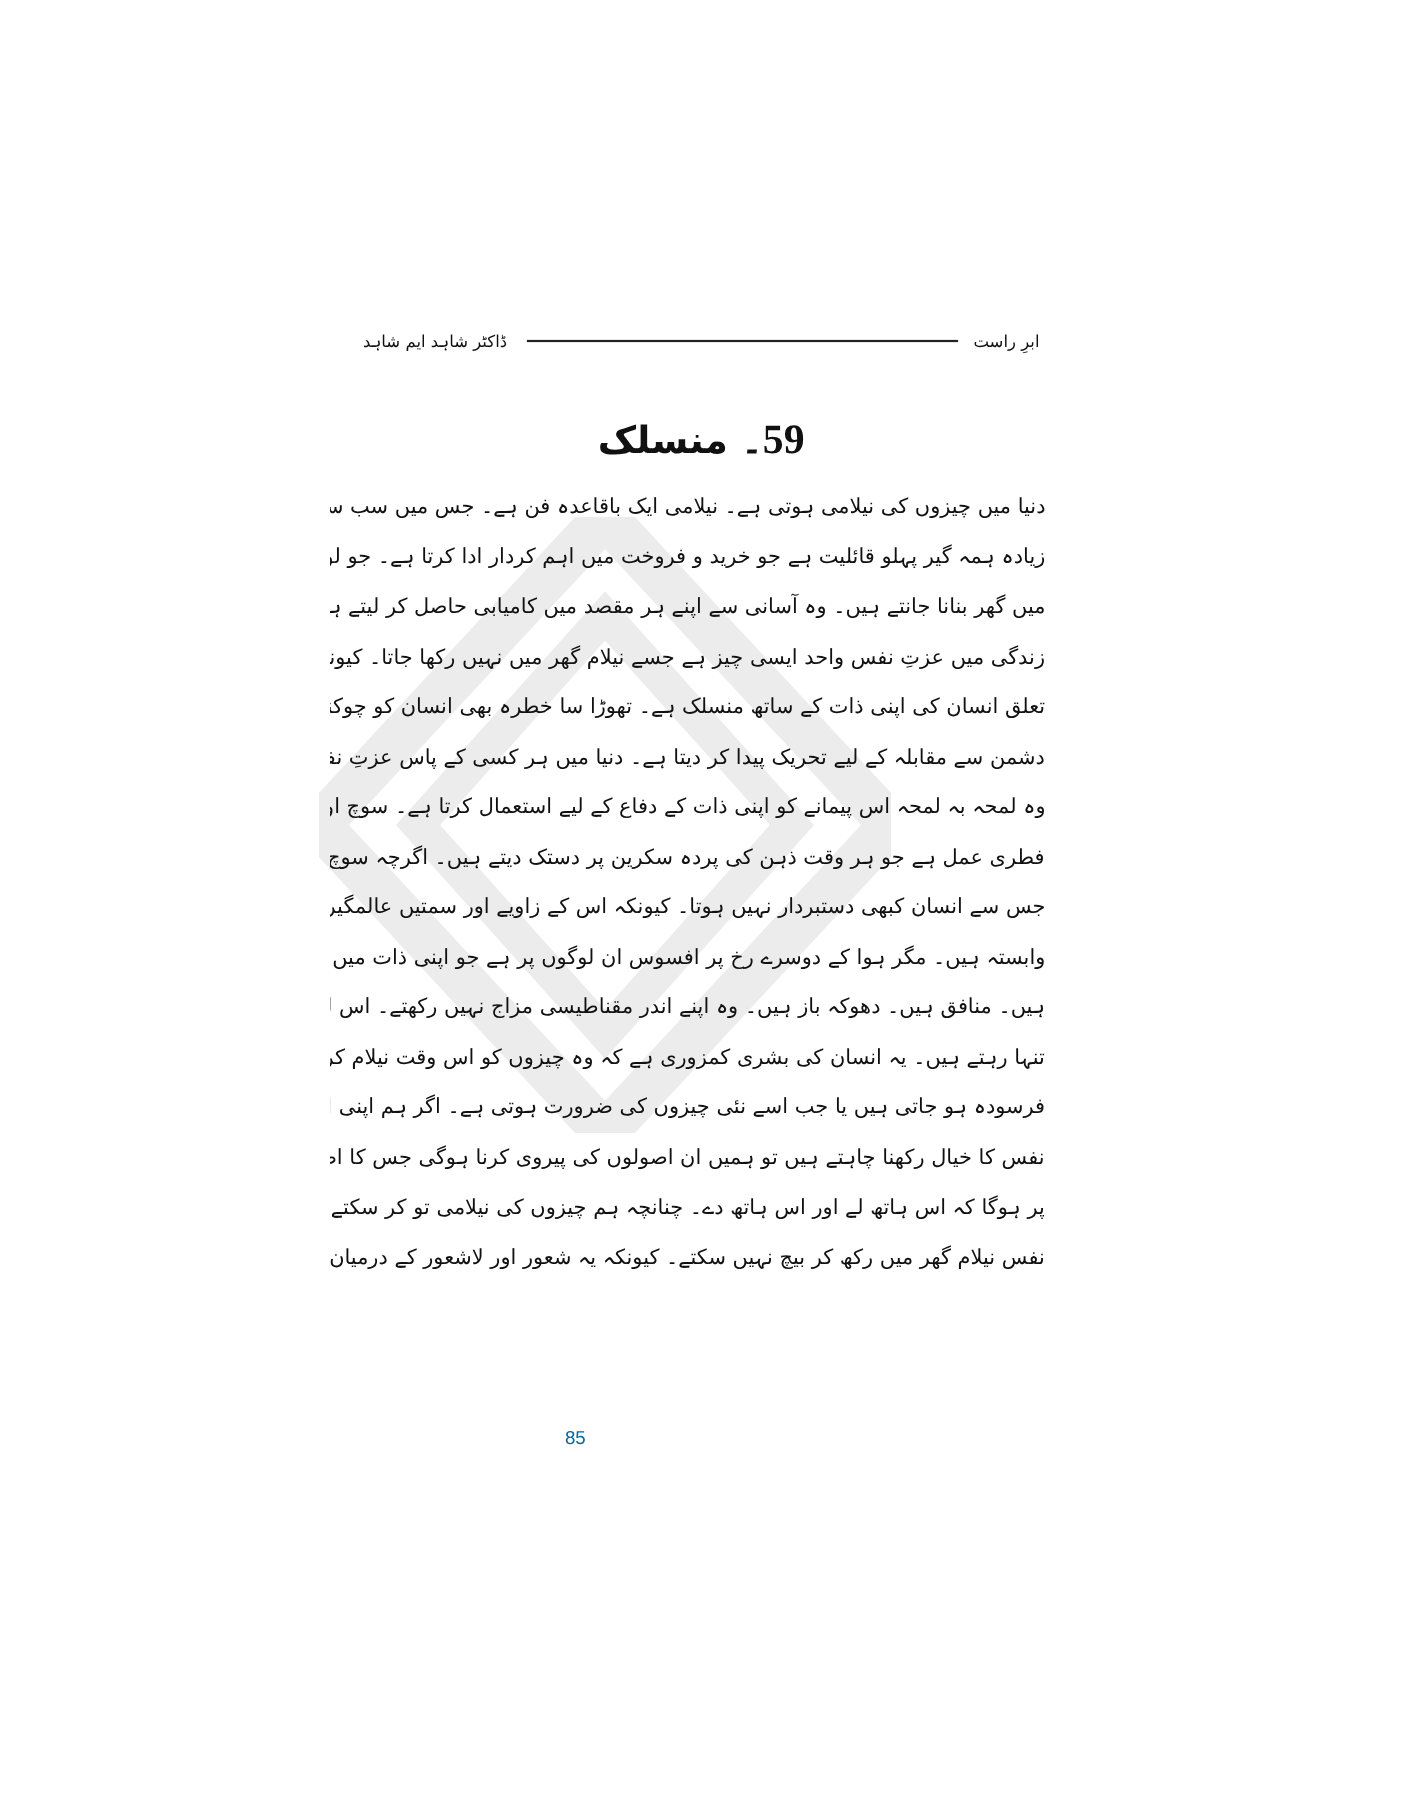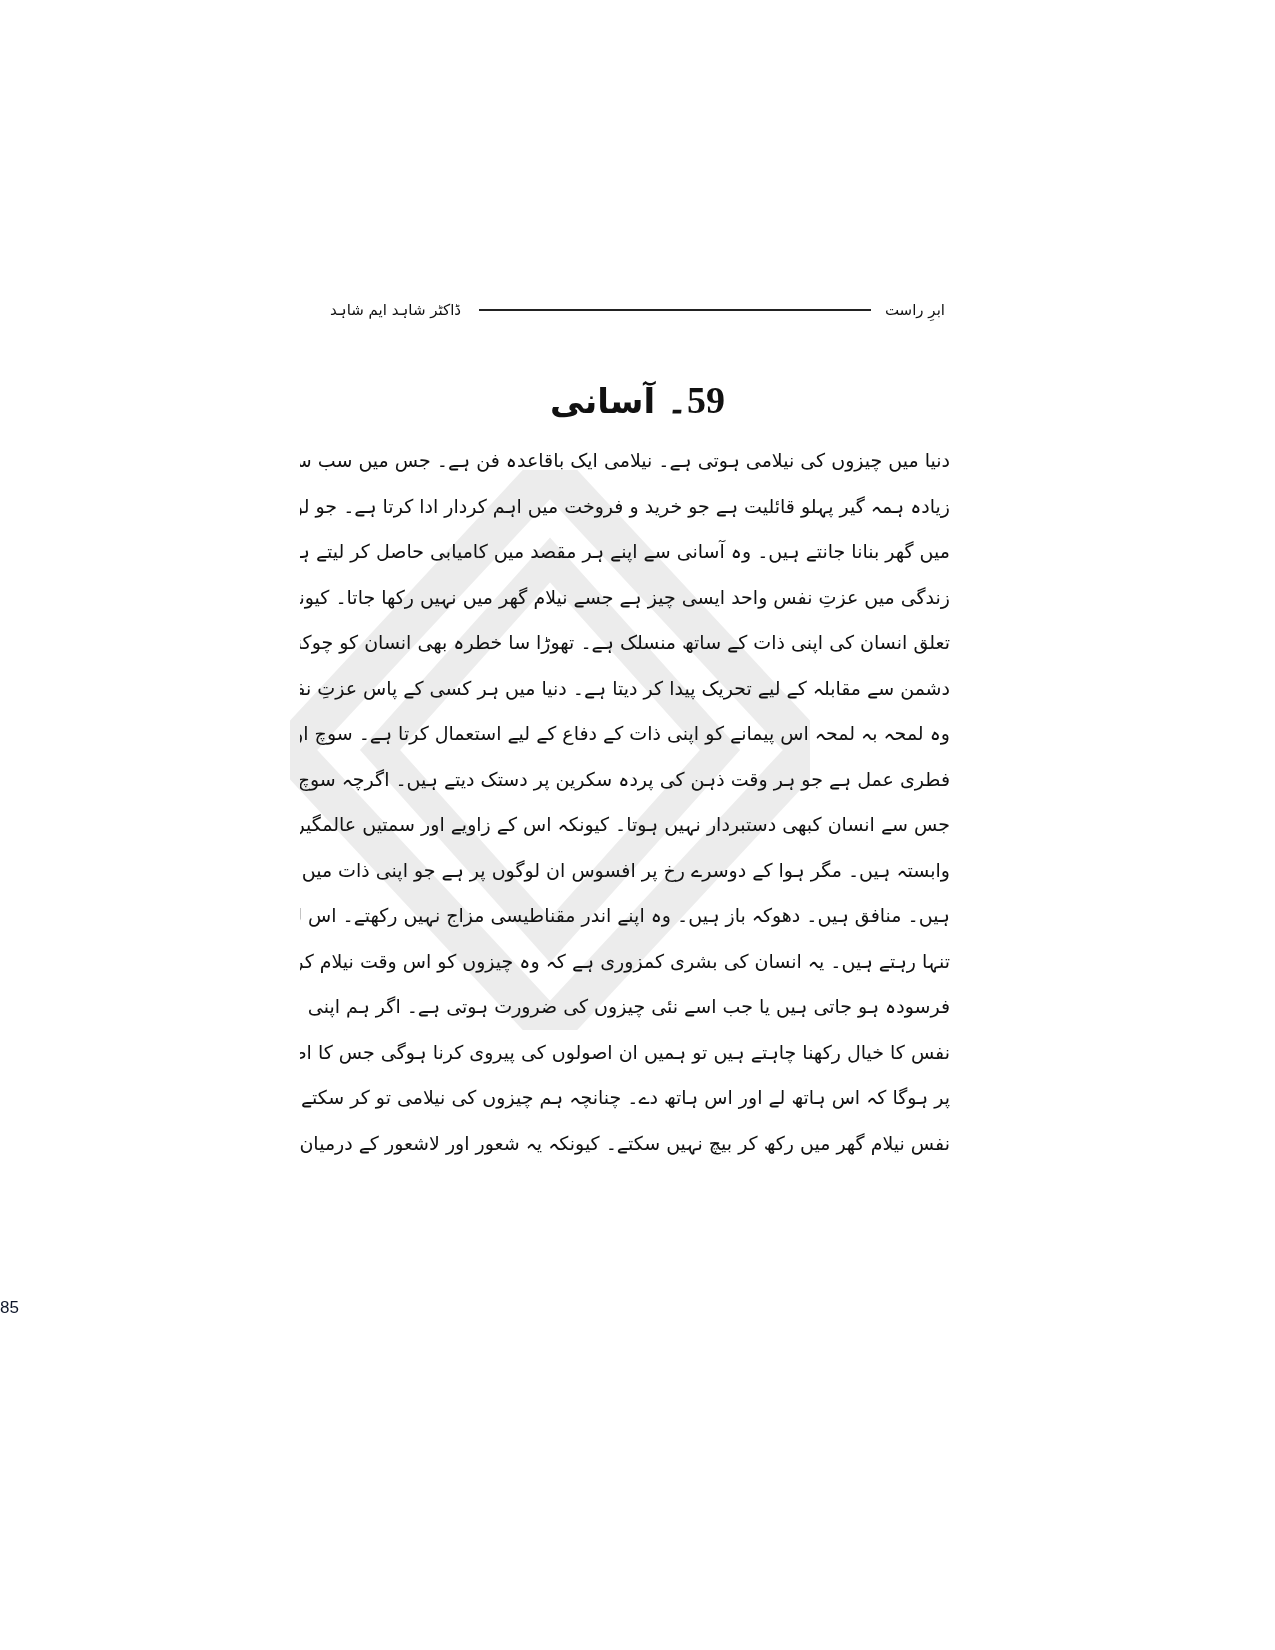--- a/index.html
+++ b/index.html
@@ -88,43 +88,43 @@
       overflow: hidden;
     }
     .line.last {
       text-align-last: right;
     }
     .page-number {
       position: absolute;
       top: 1298px;
       left: 0;
       width: 1046px;
-      text-align: left;
+      text-align: center;
       font-family: "Liberation Sans", sans-serif;
       font-size: 17px;
-      color: #0f172a;
+      color: #0369a1;
     }
   </style>
 </head>
 <body>
 
 <svg class="watermark" viewBox="0 0 520 560" xmlns="http://www.w3.org/2000/svg">
   <polygon points="260,0 520,280 260,560 0,280" fill="none" stroke="#000" stroke-width="40"></polygon>
   <polygon points="260,90 430,280 260,470 90,280" fill="none" stroke="#000" stroke-width="30"></polygon>
 </svg>
 
 <div class="running-header">
   <span class="header-author">ڈاکٹر شاہد ایم شاہد</span>
   <span class="header-rule"></span>
   <span class="header-book">ابرِ راست</span>
 </div>
 
 <div class="chapter-title">
   <span class="num">59</span><span>۔</span>
-  <span>آسانی</span>
+  <span>منسلک</span>
 </div>
 
 <div class="body-text">
   <div class="line">دنیا میں چیزوں کی نیلامی ہوتی ہے۔ نیلامی ایک باقاعدہ فن ہے۔ جس میں سب سے</div>
   <div class="line">زیادہ ہمہ گیر پہلو قائلیت ہے جو خرید و فروخت میں اہم کردار ادا کرتا ہے۔ جو لوگ دوسروں کی روح</div>
   <div class="line">میں گھر بنانا جانتے ہیں۔ وہ آسانی سے اپنے ہر مقصد میں کامیابی حاصل کر لیتے ہیں۔ مگر روزمرہ</div>
   <div class="line">زندگی میں عزتِ نفس واحد ایسی چیز ہے جسے نیلام گھر میں نہیں رکھا جاتا۔ کیونکہ اس کا براہِ راست</div>
   <div class="line">تعلق انسان کی اپنی ذات کے ساتھ منسلک ہے۔ تھوڑا سا خطرہ بھی انسان کو چوکنا بنا دیتا ہے۔</div>
   <div class="line">دشمن سے مقابلہ کے لیے تحریک پیدا کر دیتا ہے۔ دنیا میں ہر کسی کے پاس عزتِ نفس کا پیمانہ ہے۔</div>
   <div class="line">وہ لمحہ بہ لمحہ اس پیمانے کو اپنی ذات کے دفاع کے لیے استعمال کرتا ہے۔ سوچ اور حفاظت ایک</div>

